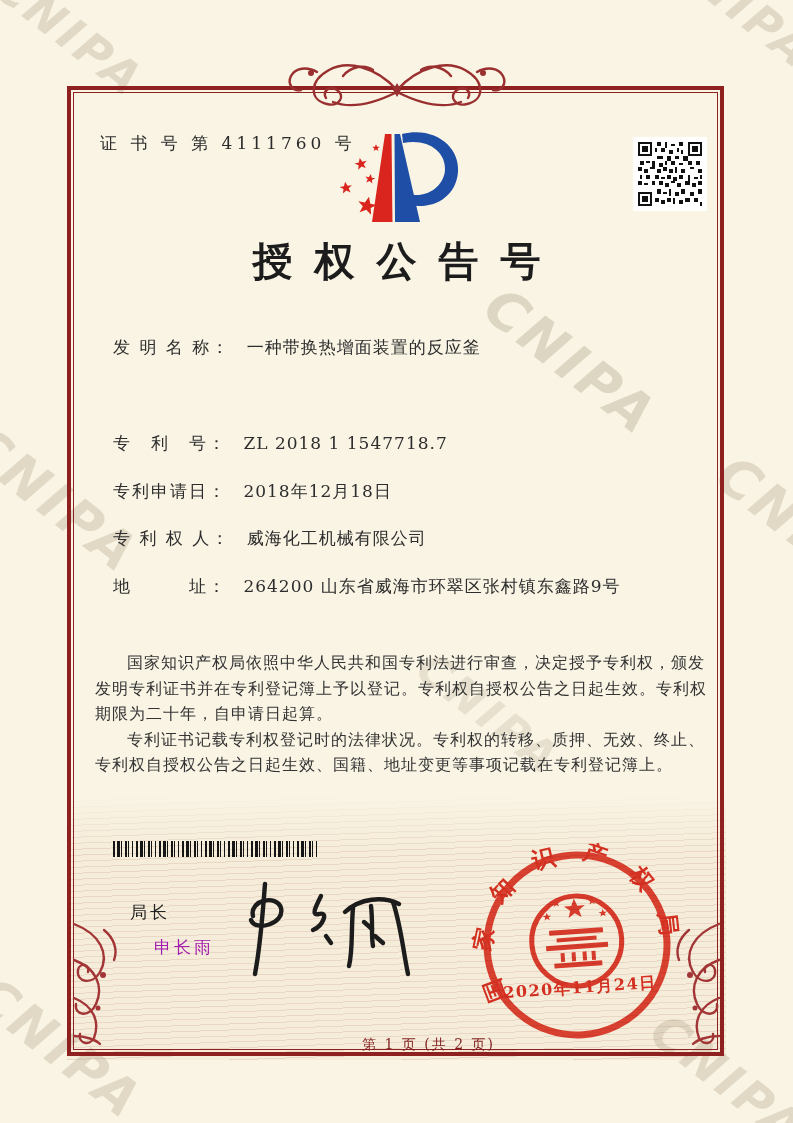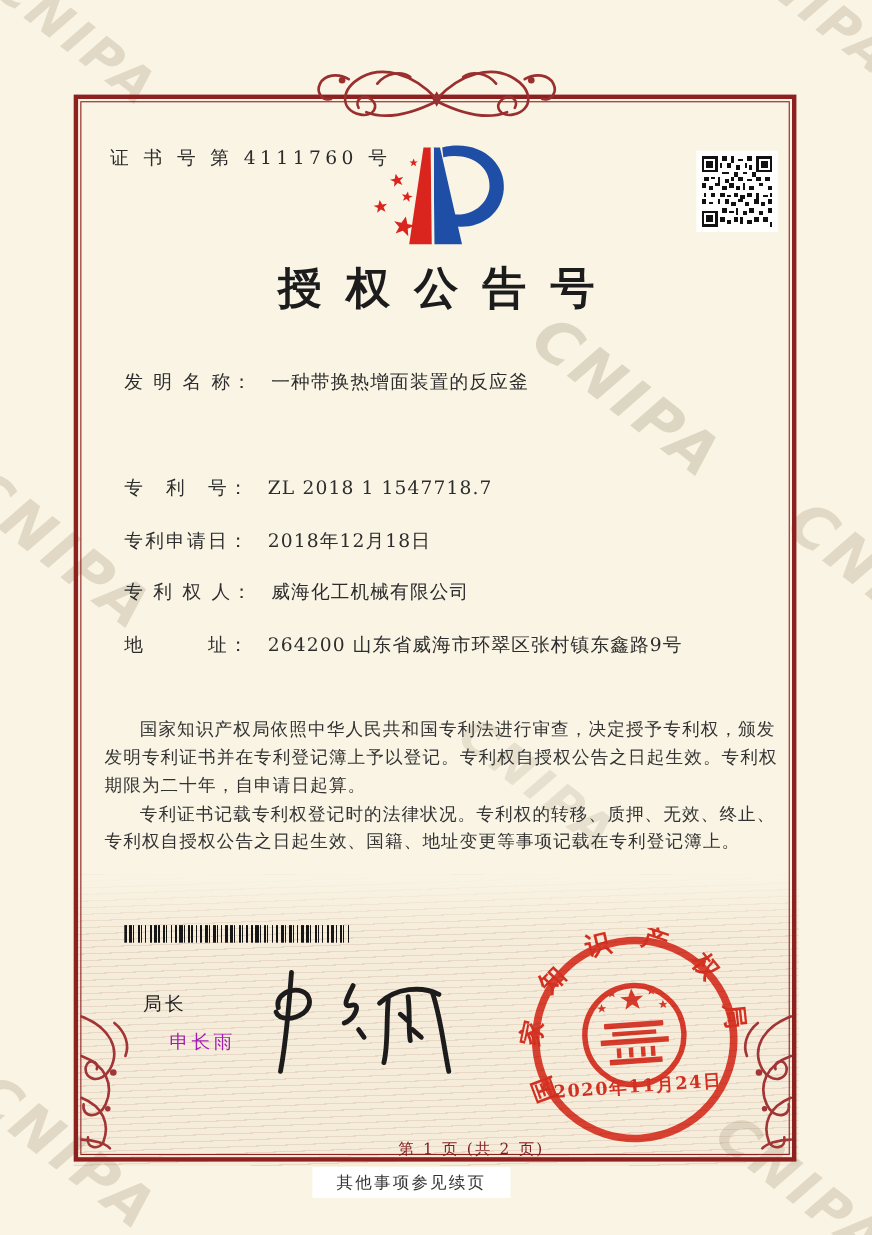--- a/index.html
+++ b/index.html
@@ -261,17 +261,14 @@
       <rect x="-31" y="-1" width="62" height="5"></rect>
       <rect x="-17" y="7" width="4" height="9"></rect>
         <rect x="-6" y="7" width="4" height="9"></rect>
       <rect x="5" y="7" width="4" height="9"></rect>
         <rect x="14" y="7" width="4" height="9"></rect>
       <rect x="-24" y="17" width="48" height="5"></rect>
     </g>
     <text x="0" y="48" text-anchor="middle" font-size="16" font-weight="bold" fill="#dc2a1b" letter-spacing="1.5" font-family="DejaVu Serif, Liberation Serif, serif">2020年11月24日</text>
   </svg>
 
-  <div class="note-box">
-    <span>其他事项参见续页</span>
-  </div>
 
 </div>
 
 </body></html>

